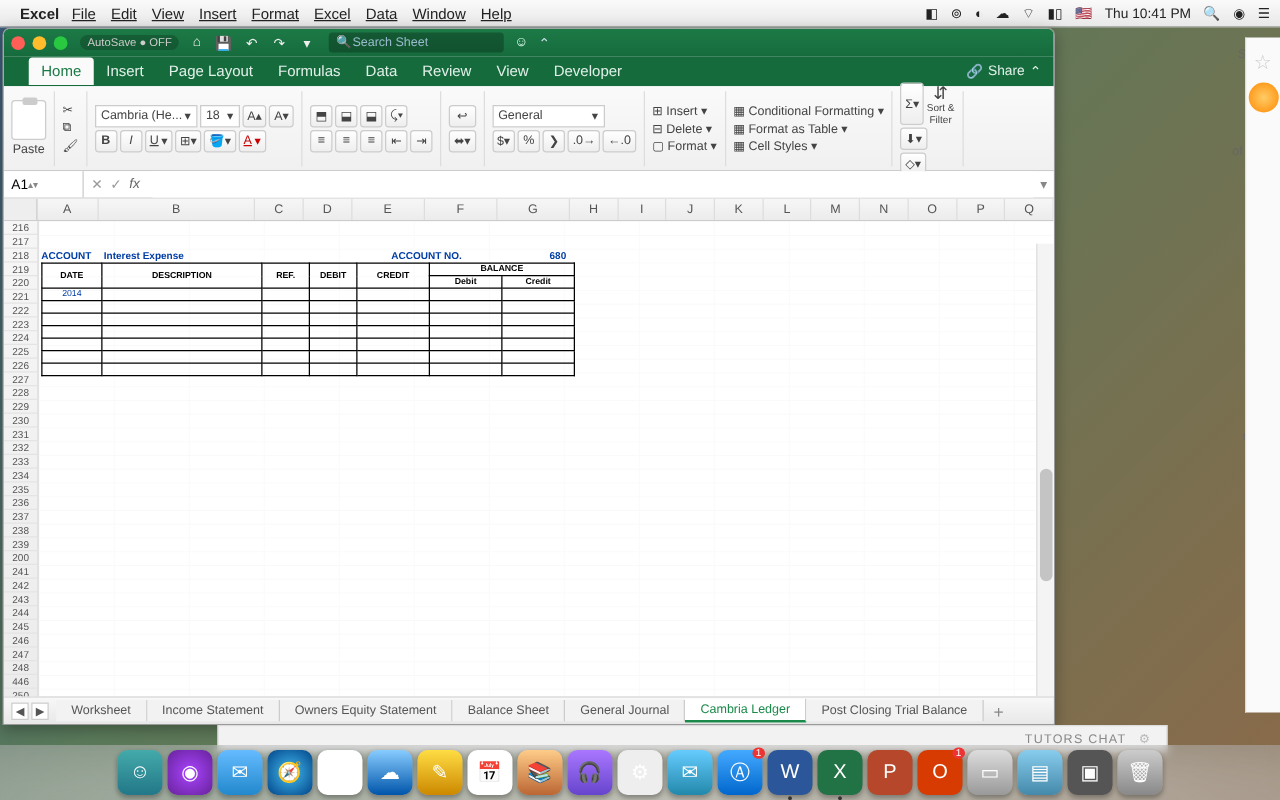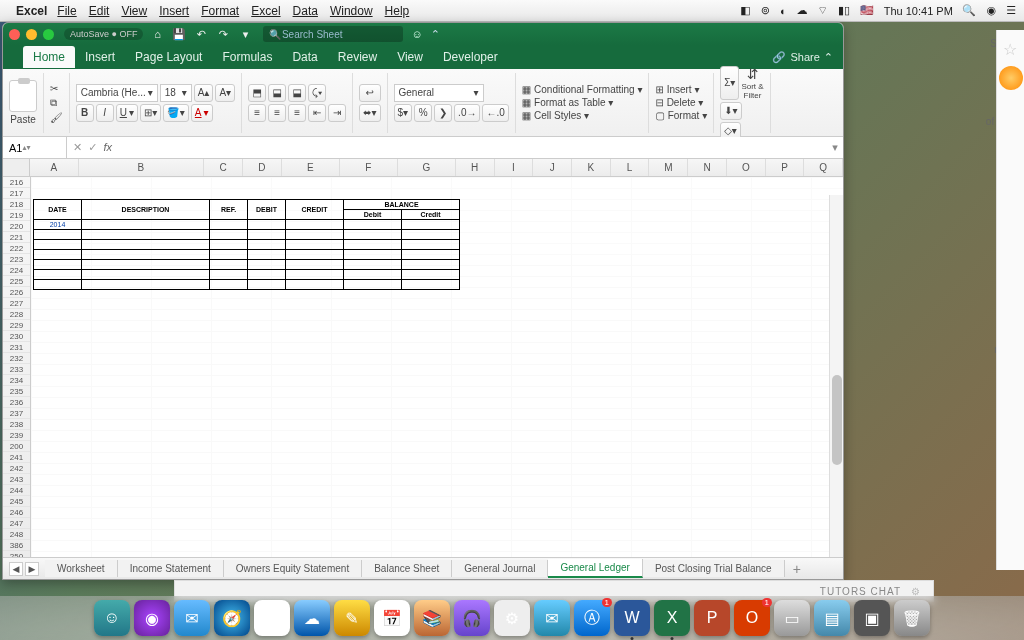--- a/index.html
+++ b/index.html
@@ -236,28 +236,28 @@
       <div class="dd" style="width:90px"><span>General</span>▾</div>
       <div class="row">
         <div class="btn sm">$▾</div>
         <div class="btn sm">%</div>
         <div class="btn sm">❯</div>
         <div class="btn sm">.0→</div>
         <div class="btn sm">←.0</div>
       </div>
     </div>
     <div class="group" style="font-size:10px">
+      <div>⊞ <span>Insert</span> ▾</div>
+      <div>⊟ <span>Delete</span> ▾</div>
+      <div>▢ <span>Format</span> ▾</div>
+    </div>
+    <div class="group" style="font-size:10px">
       <div>▦ <span>Conditional Formatting</span> ▾</div>
       <div>▦ <span>Format as Table</span> ▾</div>
       <div>▦ <span>Cell Styles</span> ▾</div>
-    </div>
-    <div class="group" style="font-size:10px">
-      <div>⊞ <span>Insert</span> ▾</div>
-      <div>⊟ <span>Delete</span> ▾</div>
-      <div>▢ <span>Format</span> ▾</div>
     </div>
     <div class="group" style="font-size:10px">
       <div class="row">
         <div class="btn sm">Σ▾</div>
         <div style="display:flex;flex-direction:column;align-items:center">
           <div style="font-size:14px">⇵</div>
           <div style="font-size:8px;text-align:center;white-space:pre">Sort &amp;
 Filter</div>
         </div>
       </div>
@@ -333,26 +333,32 @@
           <div class="rh">239</div>
           <div class="rh">200</div>
           <div class="rh">241</div>
           <div class="rh">242</div>
           <div class="rh">243</div>
           <div class="rh">244</div>
           <div class="rh">245</div>
           <div class="rh">246</div>
           <div class="rh">247</div>
           <div class="rh">248</div>
-          <div class="rh">386</div>
+          <div class="rh">446</div>
           <div class="rh">250</div>
         </div>
       <div class="cells">
         <div class="gridlines"></div>
         <div class="ledger">
+          <div class="hdrrow">
+            <span class="lbl" style="width:50px;display:inline-block">ACCOUNT</span>
+            <span class="lbl" style="width:200px;display:inline-block">Interest Expense</span>
+            <span class="lbl" style="width:90px;display:inline-block;margin-left:30px">ACCOUNT NO.</span>
+            <span class="lbl" style="display:inline-block;text-align:right;width:50px">680</span>
+          </div>
           <table>
             <tbody>
                 <tr>
               <th rowspan="2" style="width:48px">DATE</th>
               <th rowspan="2" style="width:128px">DESCRIPTION</th>
               <th rowspan="2" style="width:38px">REF.</th>
               <th rowspan="2" style="width:38px">DEBIT</th>
               <th rowspan="2" style="width:58px">CREDIT</th>
               <th colspan="2">BALANCE</th>
             </tr>
@@ -436,21 +442,21 @@
   <div class="sheettabs">
     <div class="nav">
       <div>◀</div>
       <div>▶</div>
     </div>
     <div class="stab">Worksheet</div>
       <div class="stab">Income Statement</div>
       <div class="stab">Owners Equity Statement</div>
       <div class="stab">Balance Sheet</div>
       <div class="stab">General Journal</div>
-      <div class="stab active">General Ledger</div>
+      <div class="stab active">Cambria Ledger</div>
       <div class="stab">Post Closing Trial Balance</div>
     <div class="add">+</div>
   </div>
 
   <div class="statusbar">
 
     <div class="spacer"></div>
 
   </div>
 </div>

